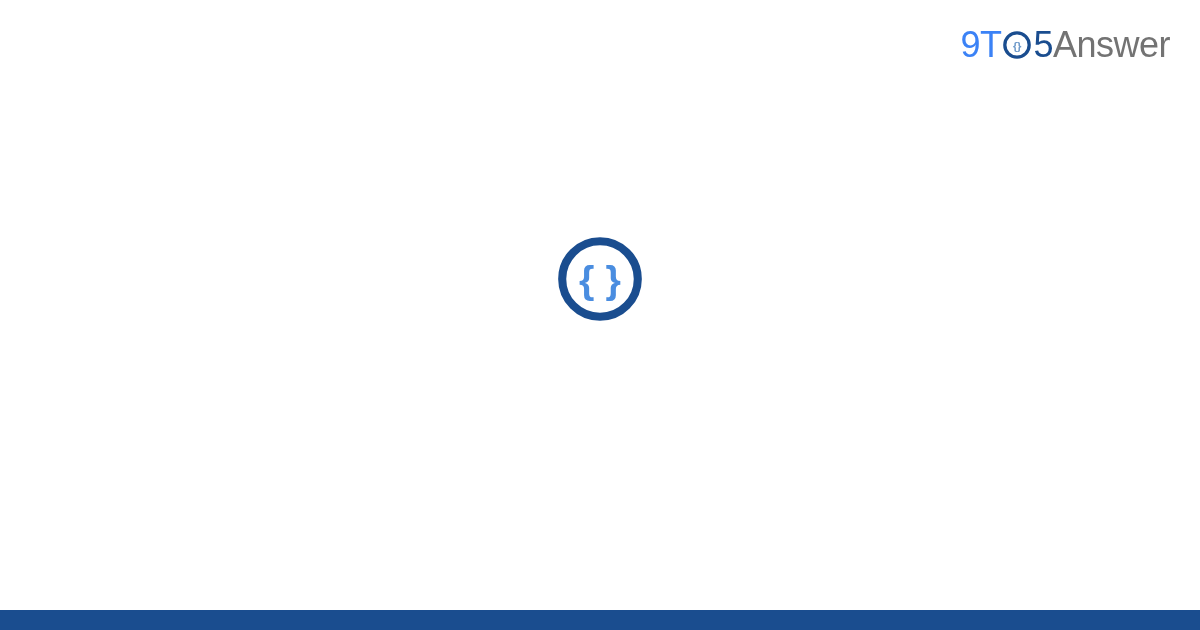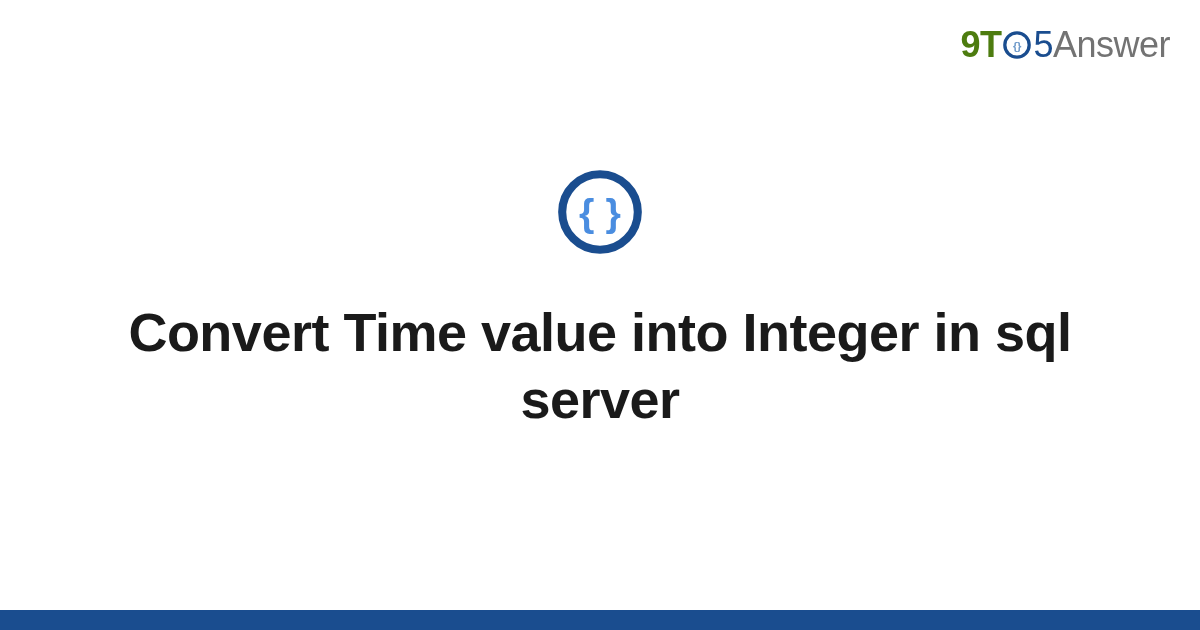--- a/index.html
+++ b/index.html
@@ -17,22 +17,22 @@
     }
     .header-logo {
       position: absolute;
       top: 24px;
       right: 30px;
       font-size: 36px;
       font-weight: 400;
       letter-spacing: -0.5px;
     }
     .logo-9t {
-      color: #4d7c0f;
-      font-weight: 700;
+      color: #3b82f6;
+      font-weight: 400;
     }
     .logo-o {
       color: #1a4d8f;
       display: inline-flex;
       align-items: center;
       justify-content: center;
       vertical-align: middle;
       margin: 0 1px;
     }
     .logo-o svg {
@@ -97,16 +97,15 @@
     </span><span class="logo-5">5</span><span class="logo-answer">Answer</span>
 </div>
 
 <div class="main-content">
   <div class="center-icon">
     <svg viewBox="0 0 100 100">
       <circle cx="50" cy="50" r="42" fill="none" stroke="#1a4d8f" stroke-width="9"></circle>
       <text x="50" y="66" text-anchor="middle" font-size="44" font-weight="700" fill="#4a8de0" font-family="Arial, sans-serif">{ }</text>
     </svg>
   </div>
-  <h1 class="title">Convert Time value into Integer in sql server</h1>
 </div>
 
 <div class="bottom-bar"></div>
 
 </body></html>

